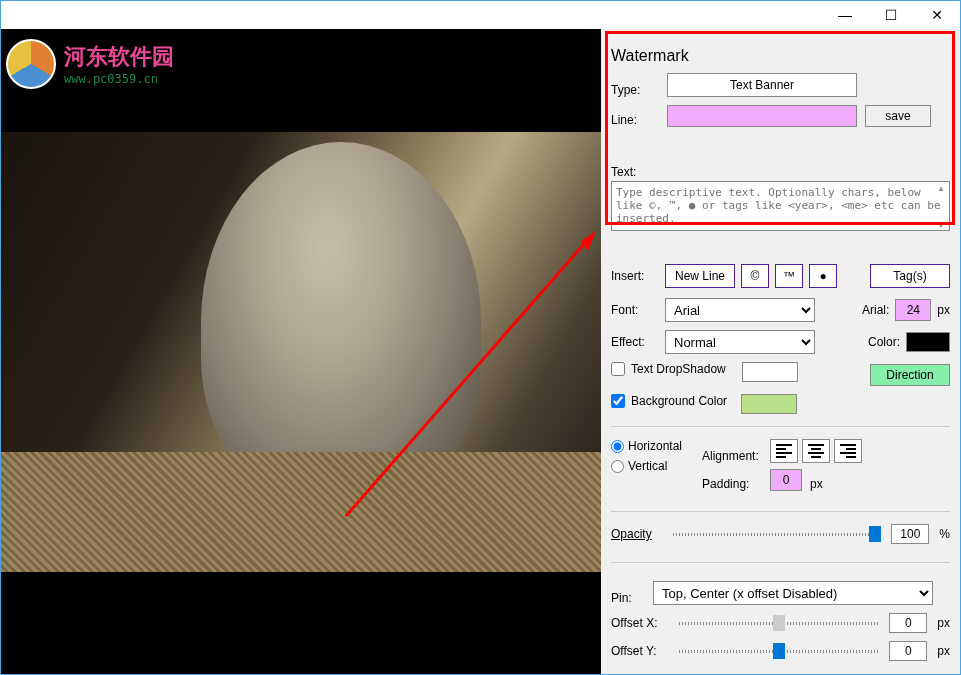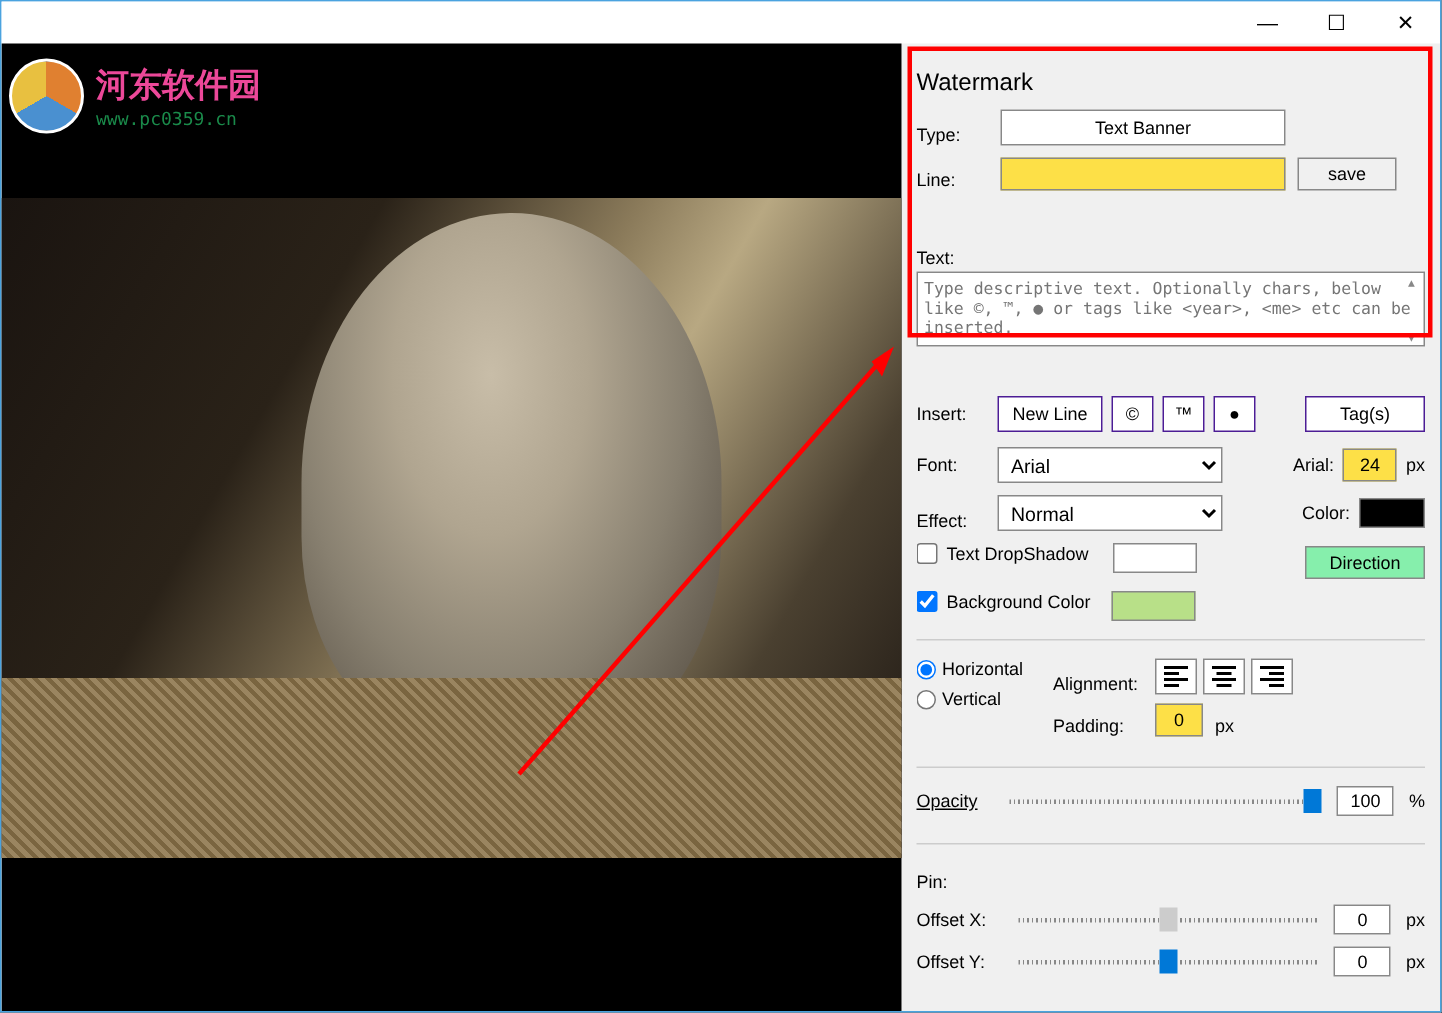--- a/index.html
+++ b/index.html
@@ -24,21 +24,21 @@
     .red-highlight { position: absolute; top: 30px; left: 604px; width: 350px; height: 194px; border: 3px solid red; z-index: 5; pointer-events: none; }
     .red-arrow { position: absolute; top: 225px; left: 335px; width: 270px; height: 300px; z-index: 6; pointer-events: none; }
     
     .panel { flex: 1; background: #f0f0f0; padding: 6px 10px; overflow-y: auto; }
     .section-title { font-size: 16px; margin-bottom: 8px; margin-top: 12px; }
     
     .row { display: flex; align-items: flex-end; margin-bottom: 8px; gap: 8px; }
     .label { width: 48px; font-size: 12px; }
     
     .type-btn { width: 190px; height: 24px; border: 1px solid #888; background: #fff; text-align: center; line-height: 22px; font-size: 12px; cursor: pointer; }
-    .text-input { border: 1px solid #888; background: #fde047; height: 22px; padding: 0 0; font-size: 12px; }
+    .text-input { border: 1px solid #888; background: #f0abfc; height: 22px; padding: 0 0; font-size: 12px; }
     .name-input { width: 190px; }
     .save-btn { width: 66px; height: 22px; border: 1px solid #888; background: #f0f0f0; font-size: 12px; cursor: pointer; }
     
     .textarea-wrap { position: relative; margin-bottom: 12px; }
     .textarea { width: 100%; height: 50px; border: 1px solid #888; background: #fff; padding: 4px; font-size: 11px; color: #aaa; resize: none; }
     .scroll-up, .scroll-down { position: absolute; right: 2px; width: 14px; height: 12px; font-size: 9px; color: #888; cursor: pointer; text-align: center; }
     .scroll-up { top: 2px; }
     .scroll-down { bottom: 2px; }
     .small-btn { height: 24px; border: 1px solid #4c1d95; background: #fff; font-size: 12px; cursor: pointer; padding: 0 8px; }
     .sym-btn { width: 28px; padding: 0; }
@@ -149,21 +149,21 @@
         </select>
       </div>
       <div class="col-right">
         <span>Arial:</span>
         <input class="text-input size-input" value="24" style="">
         <span>px</span>
       </div>
     </div>
 
     <div class="two-col" style="margin-bottom:8px;">
-      <div style="display:flex;align-items:flex-end;gap:6px;">
+      <div style="display:flex;align-items:center;gap:6px;">
         <div class="label">Effect:</div>
         <select class="select effect-select">
           <option>Normal</option>
         </select>
       </div>
       <div class="col-right">
         <span>Color:</span>
         <div class="color-swatch black-swatch"></div>
       </div>
     </div>
@@ -234,20 +234,23 @@
         <div class="slider-thumb" style="left:calc(100% - 12px);"></div>
       </div>
       <input class="slider-value" value="100" style="">
       <span>%</span>
     </div>
 
     <hr class="divider" style="margin:18px 0;">
 
     <div class="row">
       <div class="label" style="width:34px;">Pin:</div>
+      <select class="select pin-select">
+        <option>Top, Center (x offset Disabled)</option>
+      </select>
     </div>
 
     <div class="slider-row">
       <div style="width:58px;">Offset X:</div>
       <div class="slider">
         <div class="slider-track"></div>
         <div class="slider-thumb gray" style="left:calc(50% - 6px);"></div>
       </div>
       <input class="slider-value" value="0" style="">
       <span>px</span>

